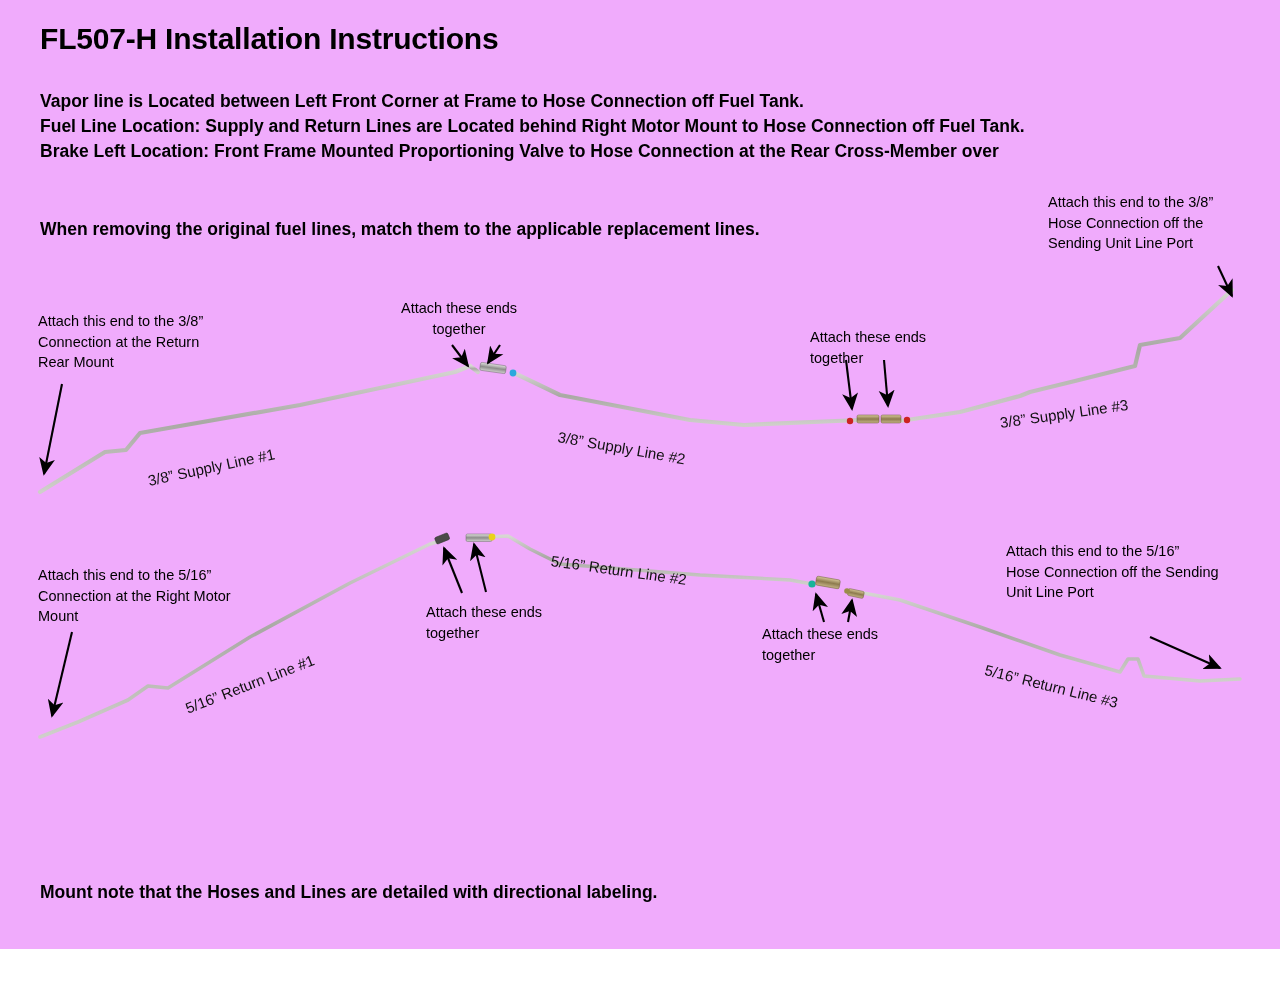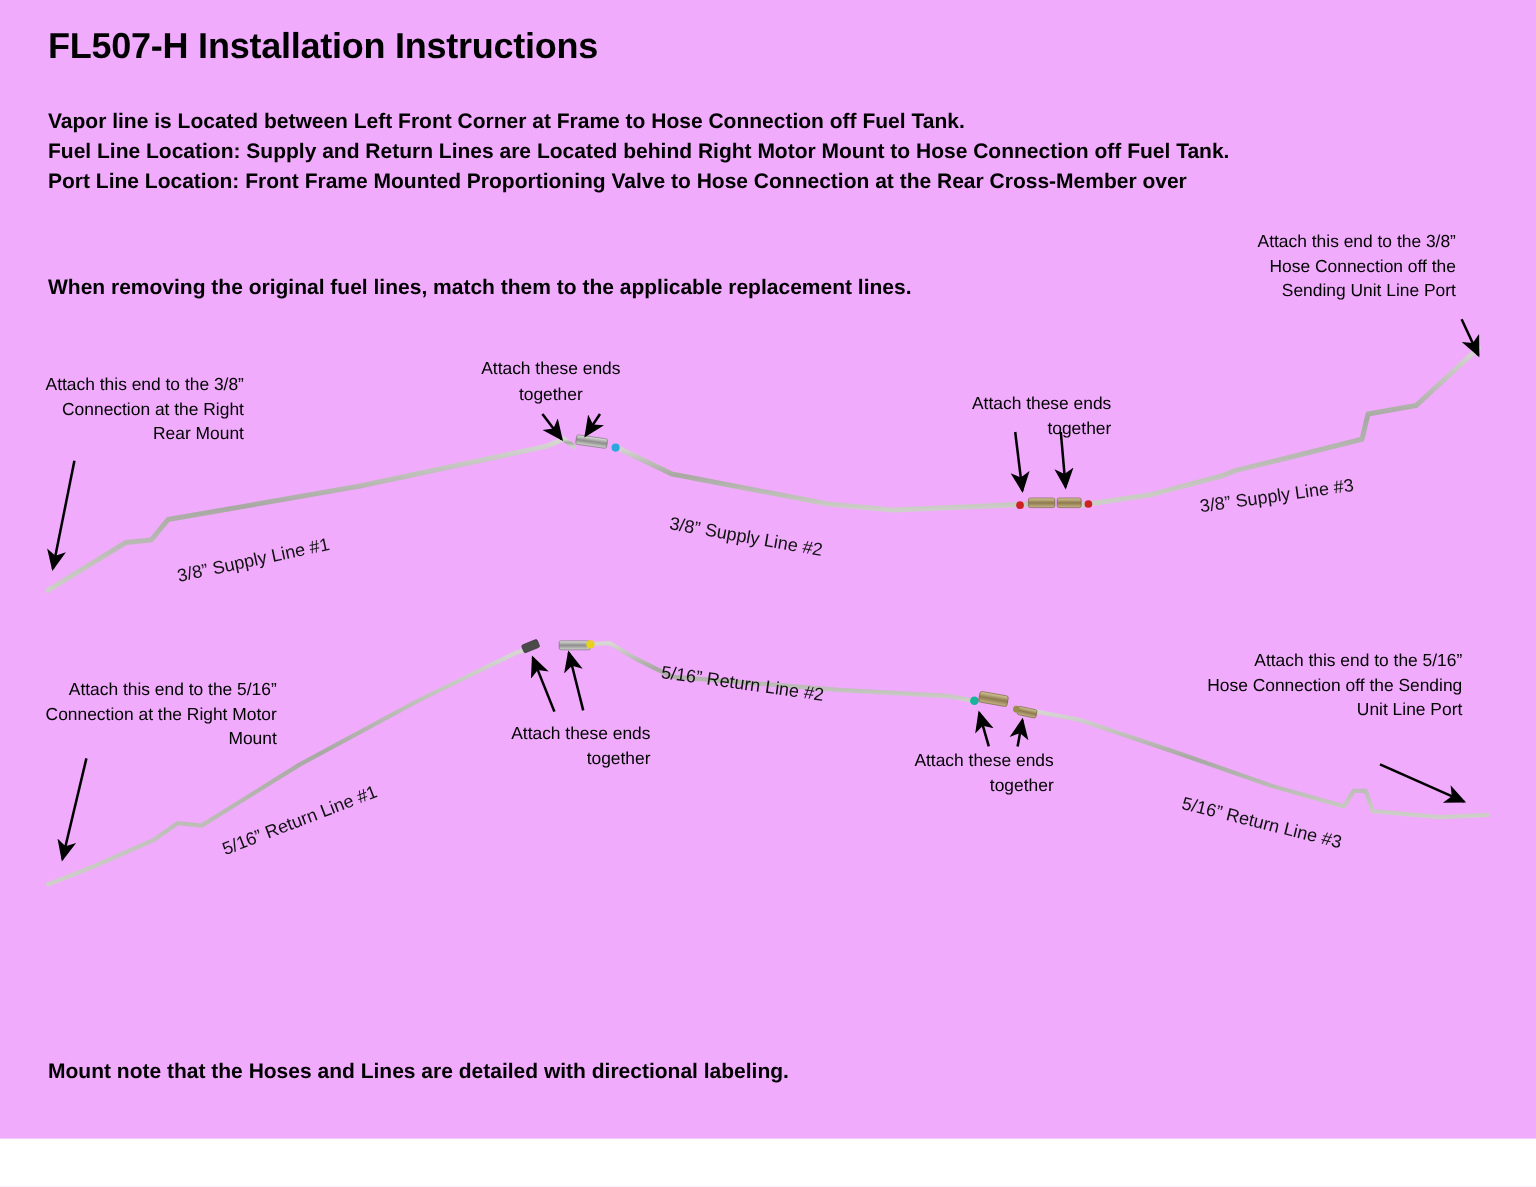--- a/index.html
+++ b/index.html
@@ -30,42 +30,42 @@
     white-space: nowrap;
   }
   .body-block {
     position: absolute;
     left: 40px;
     font-size: 17.5px;
     font-weight: bold;
     line-height: 25px;
   }
   #intro-block { top: 89px; width: 1180px; }
-  #match-line  { top: 227px; width: 1000px; }
+  #match-line  { top: 217px; width: 1000px; }
   #footer-block{ top: 880px; width: 1100px; }
   .body-block .ln { display: block; white-space: nowrap; }
 
   
   #diagram {
     position: absolute;
     left: 0;
     top: 0;
     width: 1280px;
     height: 989px;
   }
 
   
   .callout {
     position: absolute;
     font-size: 14.5px;
     line-height: 20.5px;
     font-weight: normal;
     color: #000;
   }
-  .callout .ln { display: block; white-space: nowrap; text-align: right; }
+  .callout .ln { display: block; white-space: nowrap; }
   .callout.center .ln { text-align: center; }
 
   #callout-supply-left   { left: 38px;  top: 311px; }
   #callout-supply-right  { left: 1048px; top: 192px; }
   #callout-supply-mid1   { left: 401px; top: 298px; }
   #callout-supply-mid2   { left: 810px; top: 327px; }
   #callout-return-left   { left: 38px;  top: 565px; }
   #callout-return-right  { left: 1006px; top: 541px; }
   #callout-return-mid1   { left: 426px; top: 602px; }
   #callout-return-mid2   { left: 762px; top: 624px; }
@@ -82,21 +82,21 @@
 </head>
 <body>
 
 <div id="page">
 
   <div class="doc-title">FL507-H Installation Instructions</div>
 
   <div class="body-block" id="intro-block">
     <span class="ln">Vapor line is Located between Left Front Corner at Frame to Hose Connection off Fuel Tank.</span>
     <span class="ln">Fuel Line Location:  Supply and Return Lines are Located behind Right Motor Mount to Hose Connection off Fuel Tank.</span>
-    <span class="ln">Port Line Location: Front Frame Mounted Proportioning Valve to Hose Connection at the Rear Cross-Member over</span>
+    <span class="ln">Brake Left Location: Front Frame Mounted Proportioning Valve to Hose Connection at the Rear Cross-Member over</span>
   </div>
 
   <div class="body-block" id="match-line">
     <span class="ln">When removing the original fuel lines, match them to the applicable replacement lines.</span>
   </div>
 
   <svg id="diagram" viewBox="0 0 1280 989">
     <defs>
       <linearGradient id="tubeGrad" x1="0" y1="0" x2="0" y2="1">
         <stop offset="0%" stop-color="#d7d7d3"></stop>
@@ -191,21 +191,21 @@
   <div class="line-label" style="left:1000px; top:414px; transform: rotate(-8deg);">3/8” Supply Line #3</div>
 
   <div class="line-label" style="left:186px; top:700px; transform: rotate(-21deg);">5/16” Return Line #1</div>
 
   <div class="line-label" style="left:551px; top:552px; transform: rotate(8deg);">5/16” Return Line #2</div>
 
   <div class="line-label" style="left:985px; top:661px; transform: rotate(14deg);">5/16” Return Line #3</div>
 
   <div class="callout" id="callout-supply-left">
     <span class="ln">Attach this end to the 3/8”</span>
-    <span class="ln">Connection at the Right</span>
+    <span class="ln">Connection at the Return</span>
     <span class="ln">Rear Mount</span>
   </div>
 
   <div class="callout" id="callout-supply-right">
     <span class="ln">Attach this end to the 3/8”</span>
     <span class="ln">Hose Connection off the</span>
     <span class="ln">Sending Unit Line Port</span>
   </div>
 
   <div class="callout center" id="callout-supply-mid1">

